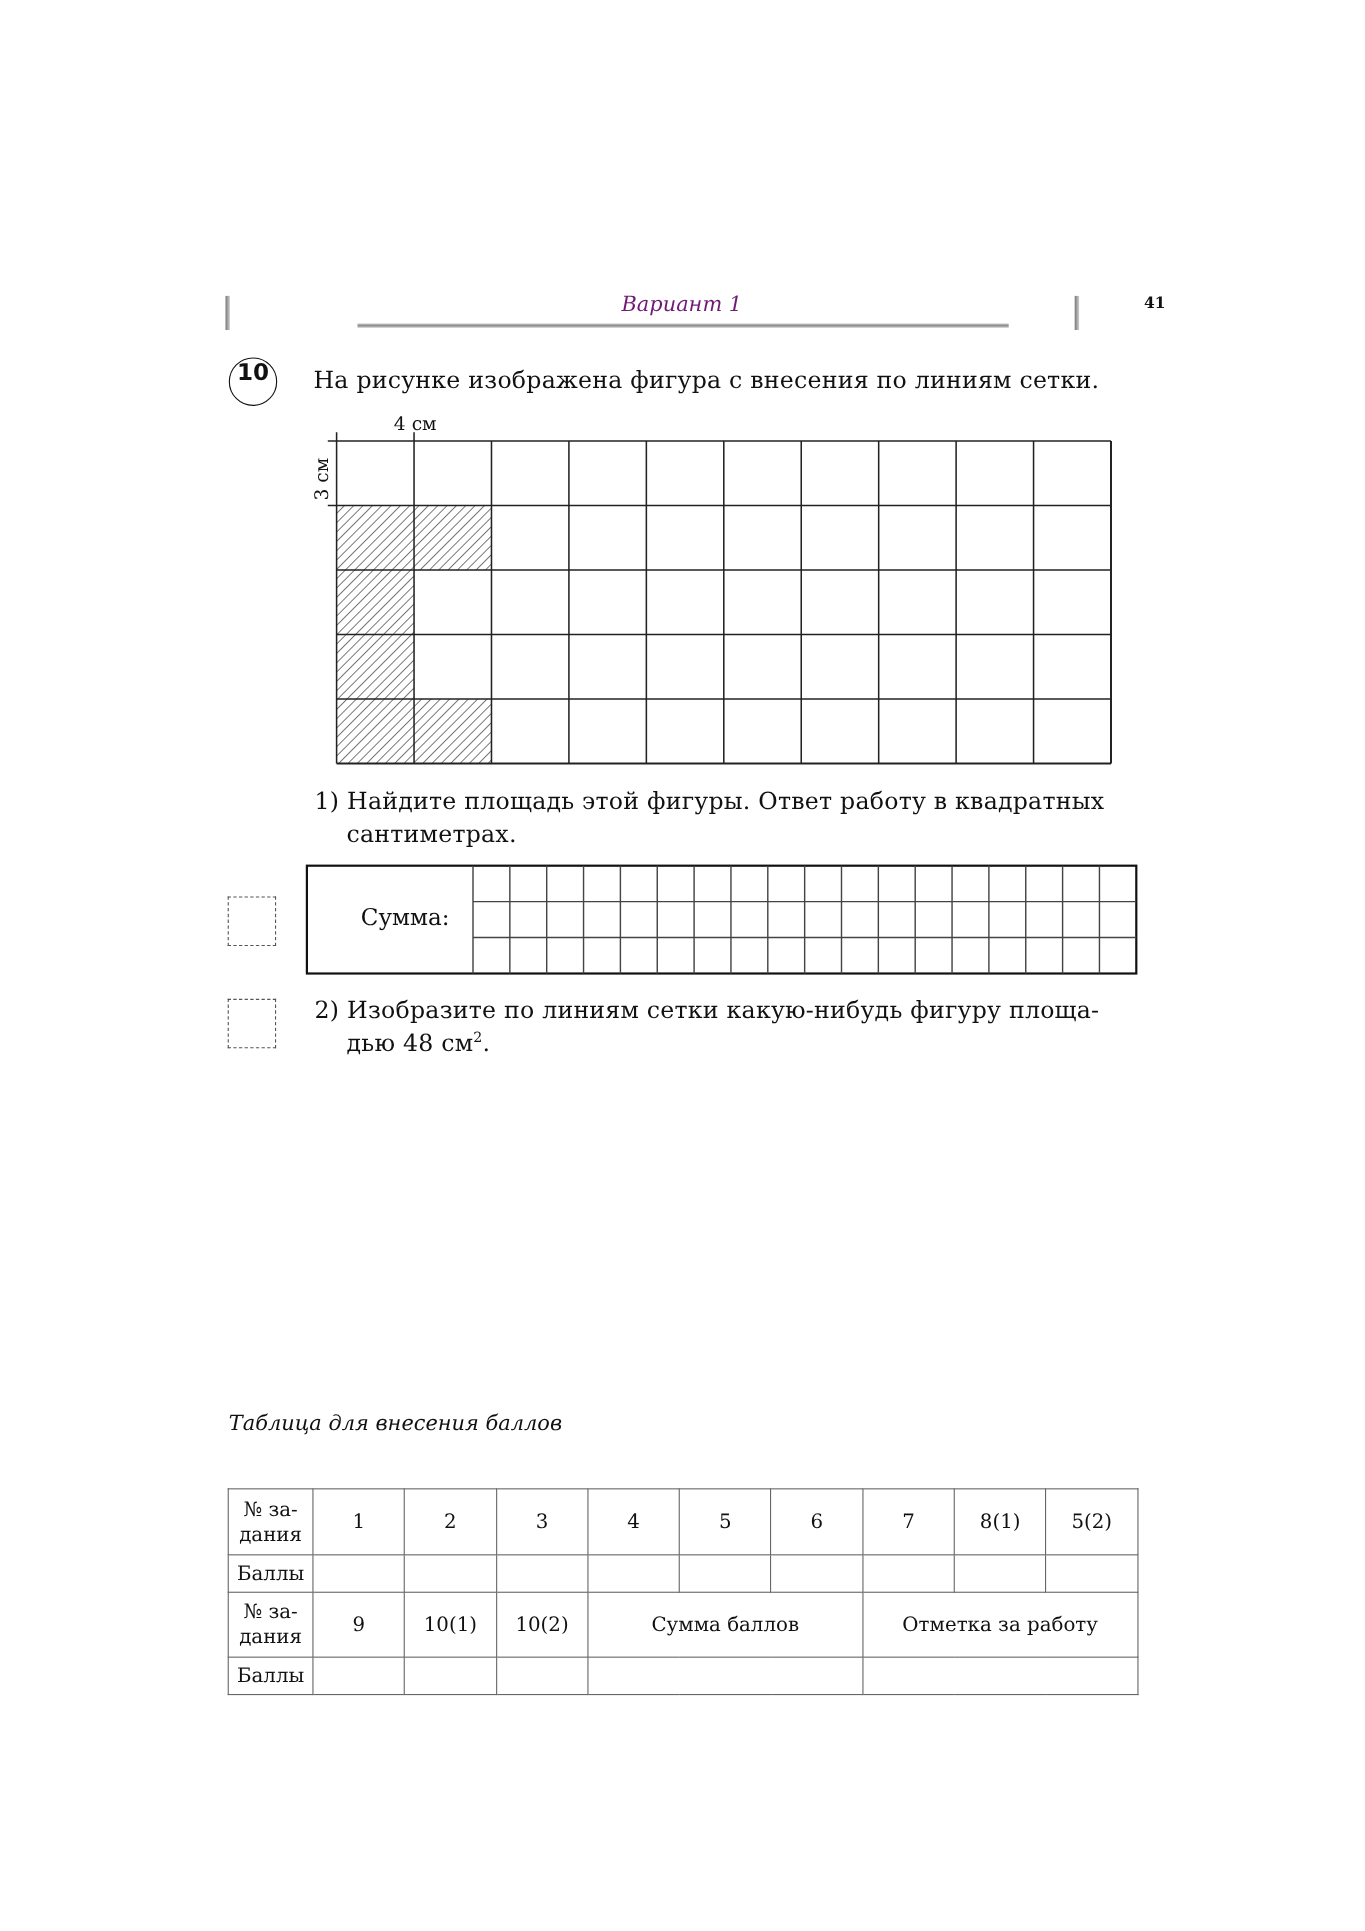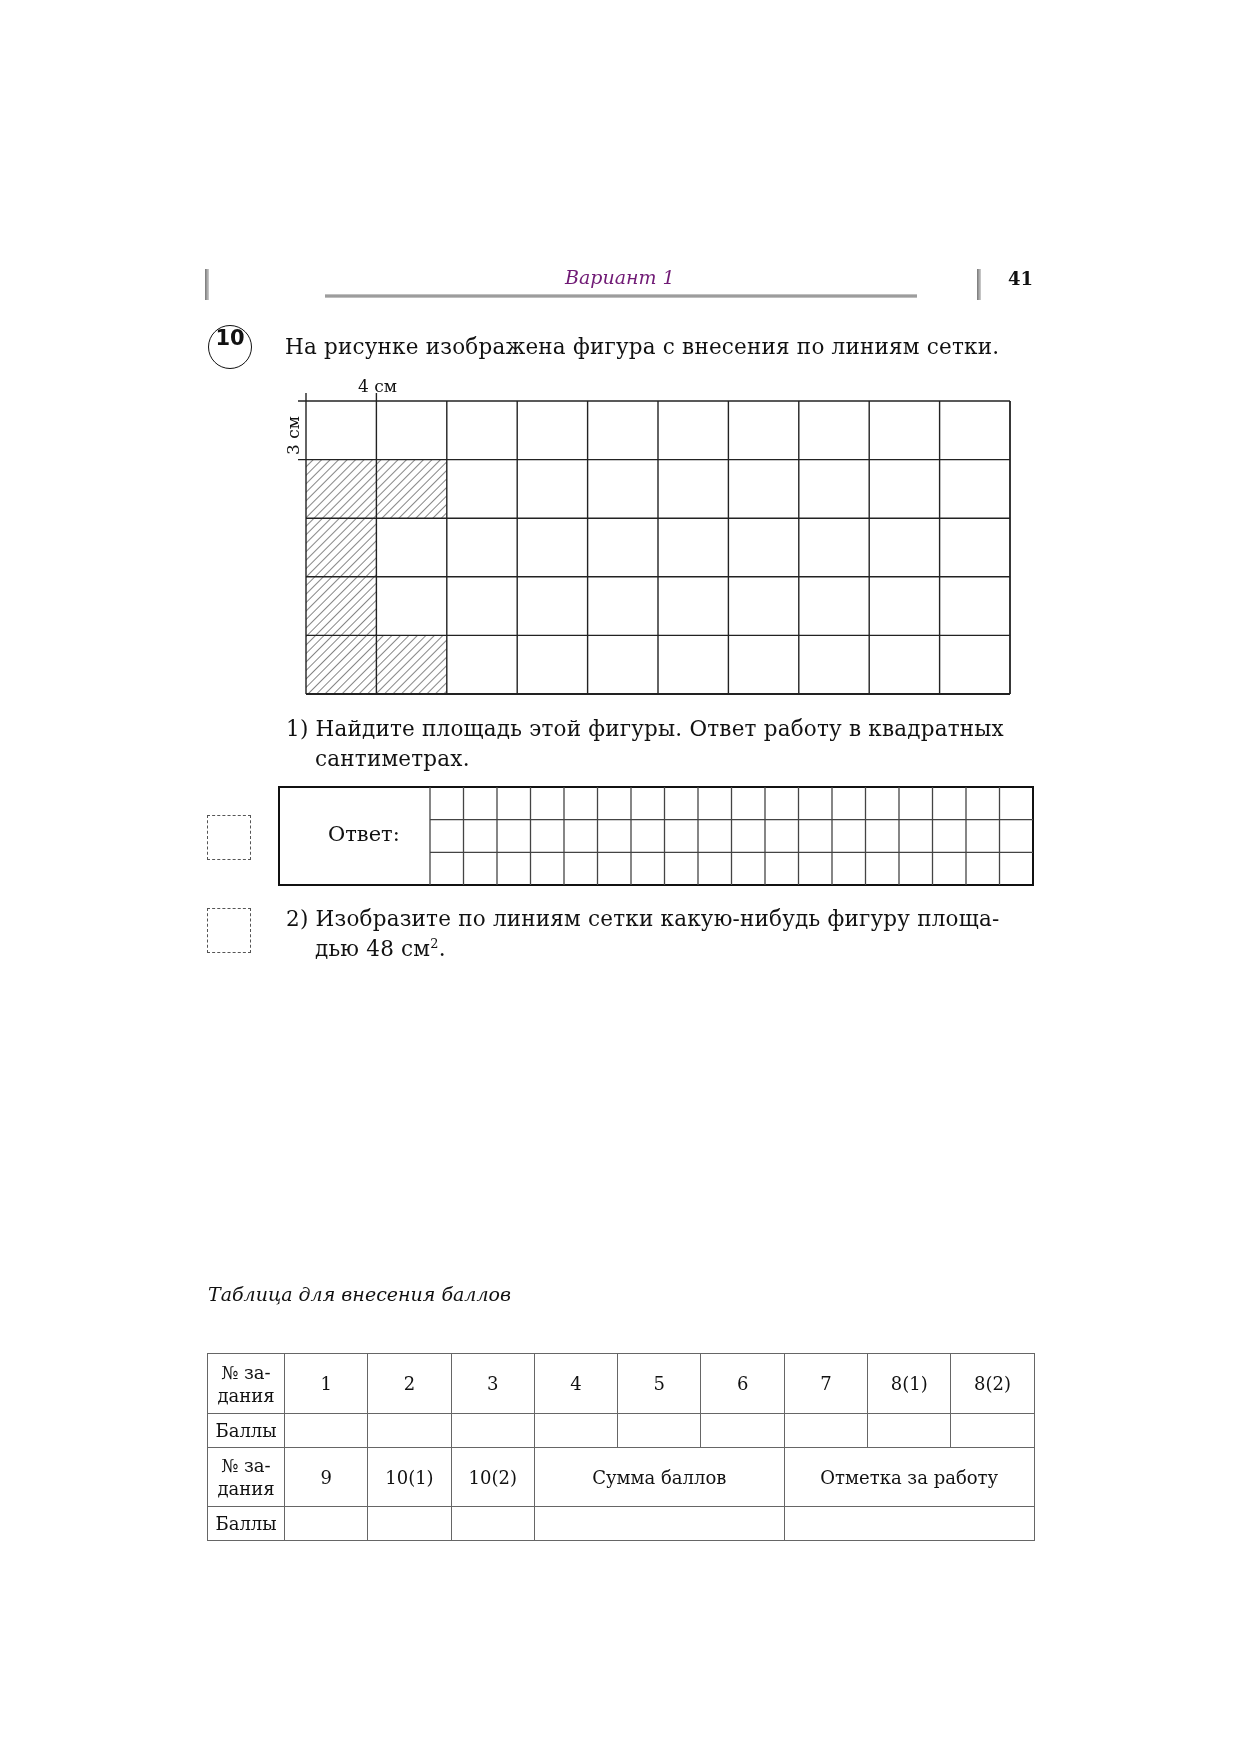--- a/index.html
+++ b/index.html
@@ -1,21 +1,21 @@
 <!DOCTYPE html>
 <html><head>
 <meta charset="utf-8">
 <style>
   html, body { margin: 0; padding: 0; background: #ffffff; }
   body { width: 1241px; height: 1755px; position: relative; overflow: hidden;
          font-family: "DejaVu Serif", "Liberation Serif", serif; color: #111; }
   .hdr-bar { position: absolute; width: 4px; background: linear-gradient(90deg, #777, #cfcfcf); }
   .hdr-line { position: absolute; height: 4px; background: linear-gradient(180deg, #d0d0d0, #8c8c8c, #cfcfcf); }
   .hdr-title { position: absolute; font-family: "DejaVu Serif", serif; font-style: italic; font-size: 19px; color: #701a75; }
-  .page-num { position: absolute; font-family: "DejaVu Serif", serif; font-weight: bold; font-size: 18px; }
+  .page-num { position: absolute; font-family: "DejaVu Serif", serif; font-weight: bold; font-size: 14px; margin-left: 32px; }
   .task-circle { position: absolute; width: 44px; height: 44px; border: 1.5px solid #111; border-radius: 50%;
                  display: flex; align-items: flex-start; justify-content: center;
                  font-family: "DejaVu Sans", sans-serif; font-weight: bold; font-size: 21px; box-sizing: border-box; }
   .txt { position: absolute; font-family: "DejaVu Serif", serif; font-size: 21.5px; line-height: 30px; white-space: nowrap; letter-spacing: 0.2px; }
   .lbl { position: absolute; font-family: "DejaVu Serif", serif; font-size: 17px; white-space: nowrap; margin-left: 36px; }
   .lbl-rot { position: absolute; font-family: "DejaVu Serif", serif; font-size: 17px; white-space: nowrap; transform: rotate(-90deg); transform-origin: left top; }
   svg { position: absolute; overflow: visible; }
   .dash-box { position: absolute; width: 44px; height: 45px; border: 1.5px dashed #555; box-sizing: border-box; }
   .ans-box { position: absolute; border: 2.5px solid #111; box-sizing: border-box; }
   .ans-label { position: absolute; font-family: "DejaVu Serif", serif; font-size: 21px; }
@@ -77,21 +77,21 @@
 </svg>
 
 <div class="txt" style="left:286px; top:714px;">
   <span>1)</span>
   <span>Найдите площадь этой фигуры. Ответ работу в квадратных</span>
 </div>
 <div class="txt" style="left:315px; top:744px;">сантиметрах.</div>
 
 <div class="dash-box" style="left:207px; top:815px;"></div>
 <div class="ans-box" style="left:278px; top:786px; width:756px; height:100px;"></div>
-<div class="ans-label" style="left:328px; top:822px;">Ответ:</div>
+<div class="ans-label" style="left:328px; top:822px;">Сумма:</div>
 <svg id="answer-svg" style="left:0; top:0;" width="1241" height="900">
   <g id="answer-lines">
       <line x1="430" y1="787" x2="430" y2="885" stroke="#444" stroke-width="1.3"></line>
       <line x1="463.5" y1="787" x2="463.5" y2="885" stroke="#444" stroke-width="1.3"></line>
       <line x1="497" y1="787" x2="497" y2="885" stroke="#444" stroke-width="1.3"></line>
       <line x1="530.5" y1="787" x2="530.5" y2="885" stroke="#444" stroke-width="1.3"></line>
       <line x1="564" y1="787" x2="564" y2="885" stroke="#444" stroke-width="1.3"></line>
       <line x1="597.5" y1="787" x2="597.5" y2="885" stroke="#444" stroke-width="1.3"></line>
       <line x1="631" y1="787" x2="631" y2="885" stroke="#444" stroke-width="1.3"></line>
       <line x1="664.5" y1="787" x2="664.5" y2="885" stroke="#444" stroke-width="1.3"></line>
@@ -138,21 +138,21 @@
     <td style="white-space:pre-line;">№ за-
 дания</td>
     <td>1</td>
     <td>2</td>
     <td>3</td>
     <td>4</td>
     <td>5</td>
     <td>6</td>
     <td>7</td>
     <td>8(1)</td>
-    <td>8(2)</td>
+    <td>5(2)</td>
   </tr>
   <tr style="height:34px">
     <td>Баллы</td>
     <td></td>
     <td></td>
     <td></td>
     <td></td>
     <td></td>
     <td></td>
     <td></td>

